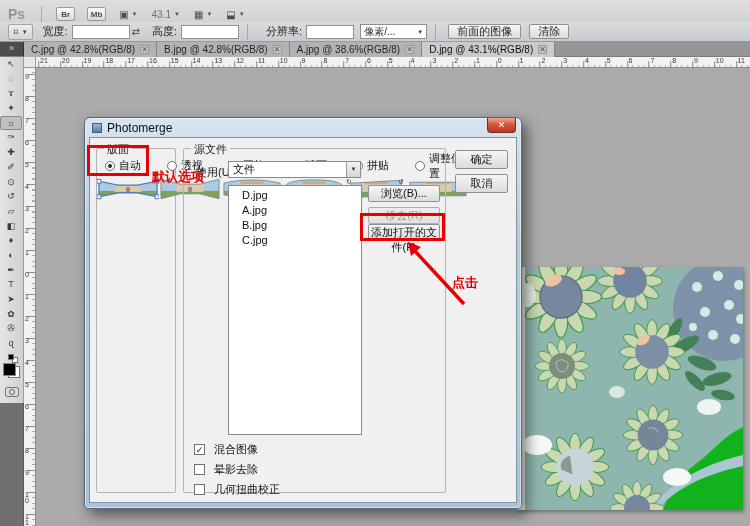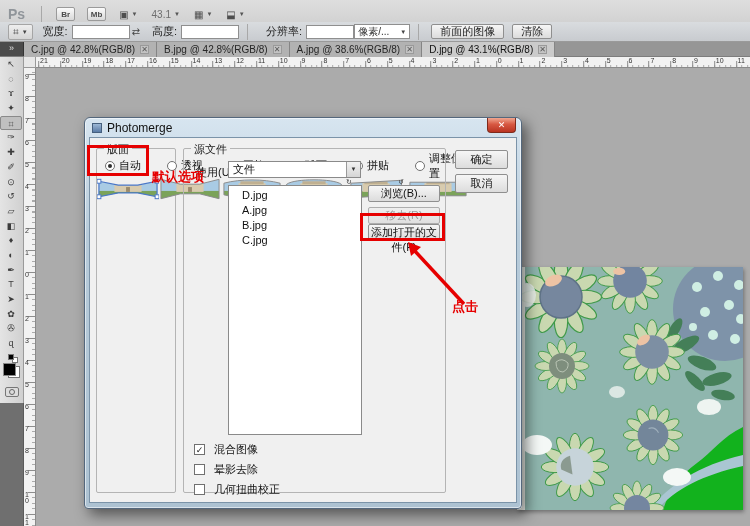--- a/index.html
+++ b/index.html
@@ -18,22 +18,22 @@
   .ico-btn .caret { font-size:6px; color:#555; }
   .zoom-readout { font-size:10px; color:#6e6e6e; }
 
   
   .options-bar { position:absolute; left:0; top:22px; width:750px; height:20px;
     background:linear-gradient(#d9dcdf,#c8cbcf); border-bottom:1px solid #9a9a9a;
     display:flex; align-items:center; z-index:5; }
   .opt-label { font-size:11px; color:#222; margin:0 4px 0 10px; }
   .opt-input { width:58px; height:14px; background:#fff; border:1px solid #8f8f8f; font-size:10px; padding:0 3px; }
   .swap-icon { font-size:10px; color:#444; margin:0 2px; }
-  .opt-combo { width:56px; height:15px; background:#fff; border:1px solid #8f8f8f; font-size:10px; color:#333;
-    display:flex; align-items:center; justify-content:space-between; padding:0 3px; margin-left:0; }
+  .opt-combo { width:67px; height:15px; background:#fff; border:1px solid #8f8f8f; font-size:10px; color:#333;
+    display:flex; align-items:center; justify-content:space-between; padding:0 3px; margin-left:6px; }
   .opt-combo .caret { font-size:6px; color:#444; }
   .opt-sep { width:1px; height:16px; background:#a8a8a8; margin:0 8px; }
   .opt-btn { height:15px; font-size:11px; color:#222; padding:0 8px; margin:0 4px;
     background:linear-gradient(#f6f6f6,#dcdcdc); border:1px solid #8f8f8f; border-radius:2px; line-height:13px; }
   .tool-chip { display:flex; align-items:center; gap:3px; margin-left:8px; padding:1px 4px;
     border:1px solid #a5a5a5; border-radius:2px; background:linear-gradient(#eee,#d5d5d5); }
   .tool-chip .glyph { font-size:10px; color:#333; }
   .tool-chip .caret { font-size:6px; color:#444; }
 
   
@@ -133,21 +133,21 @@
 
   .dlg-btn { position:absolute; left:365px; width:53px; height:19px; font-size:11px; color:#111;
     background:linear-gradient(#f6f6f6,#dcdcdc); border:1px solid #8f8f8f; border-radius:2px; text-align:center; line-height:17px; }
 
   
   .hl-box { position:absolute; border:3px solid #e60000; z-index:20; }
   .hl-box-auto { left:87px; top:145px; width:62px; height:31px; }
   .hl-box-add { left:360px; top:213px; width:85px; height:28px; }
   .ann-text { position:absolute; color:#e60000; font-weight:bold; font-size:13px; z-index:20; white-space:nowrap; }
   .ann-default { left:152px; top:168px; }
-  .ann-click { left:452px; top:298px; }
+  .ann-click { left:452px; top:274px; }
   .ann-arrow { position:absolute; left:398px; top:238px; z-index:20; }
 </style>
 </head>
 <body>
 
 <div class="canvas-area"></div>
 
 <div class="artwork">
 <svg width="226" height="243" viewBox="0 0 226 243">
   <rect width="226" height="243" fill="#8fb6ae"></rect>

